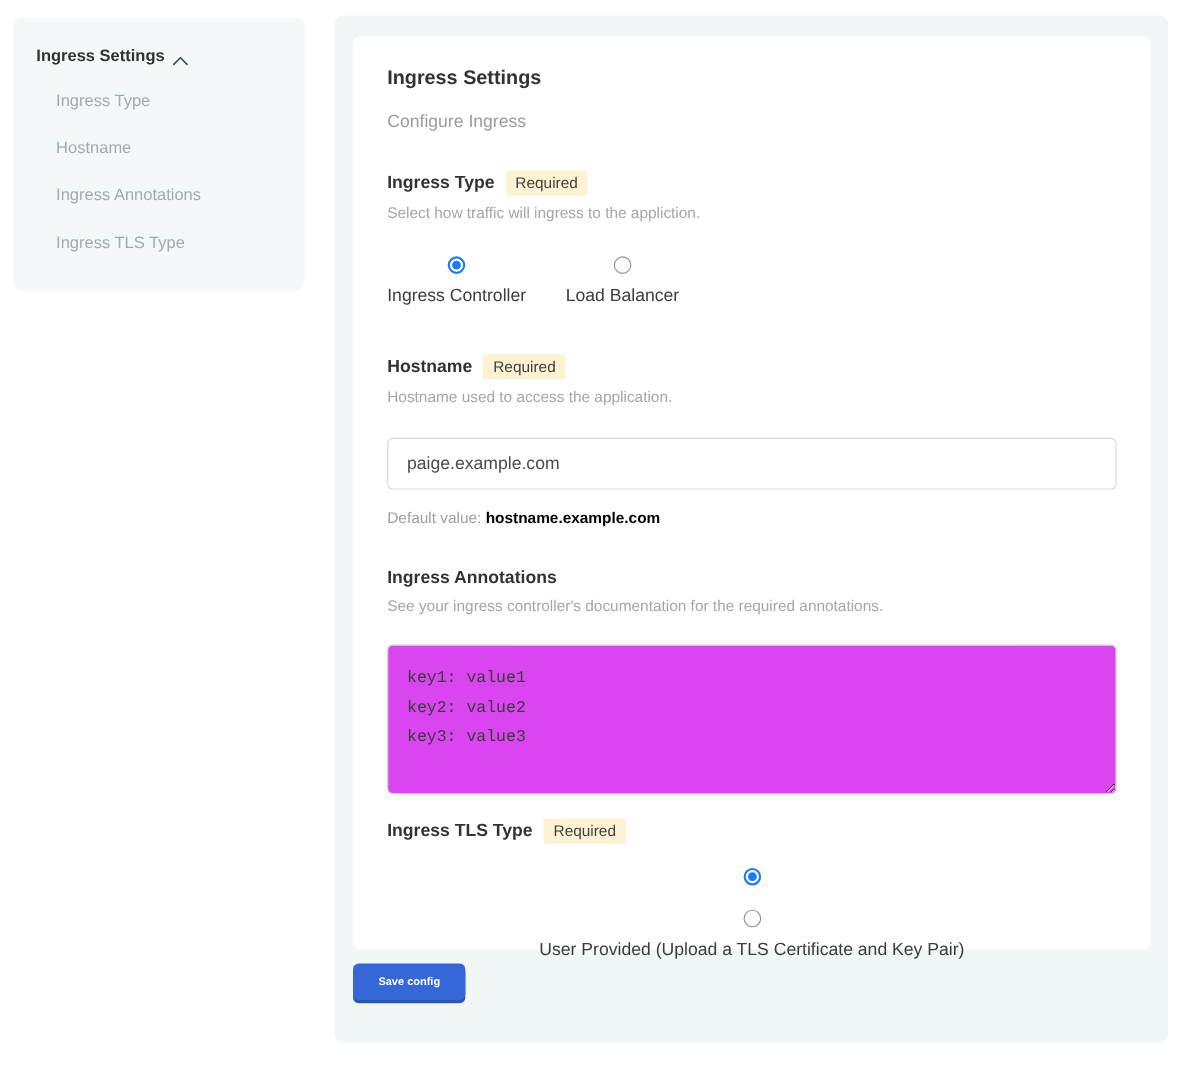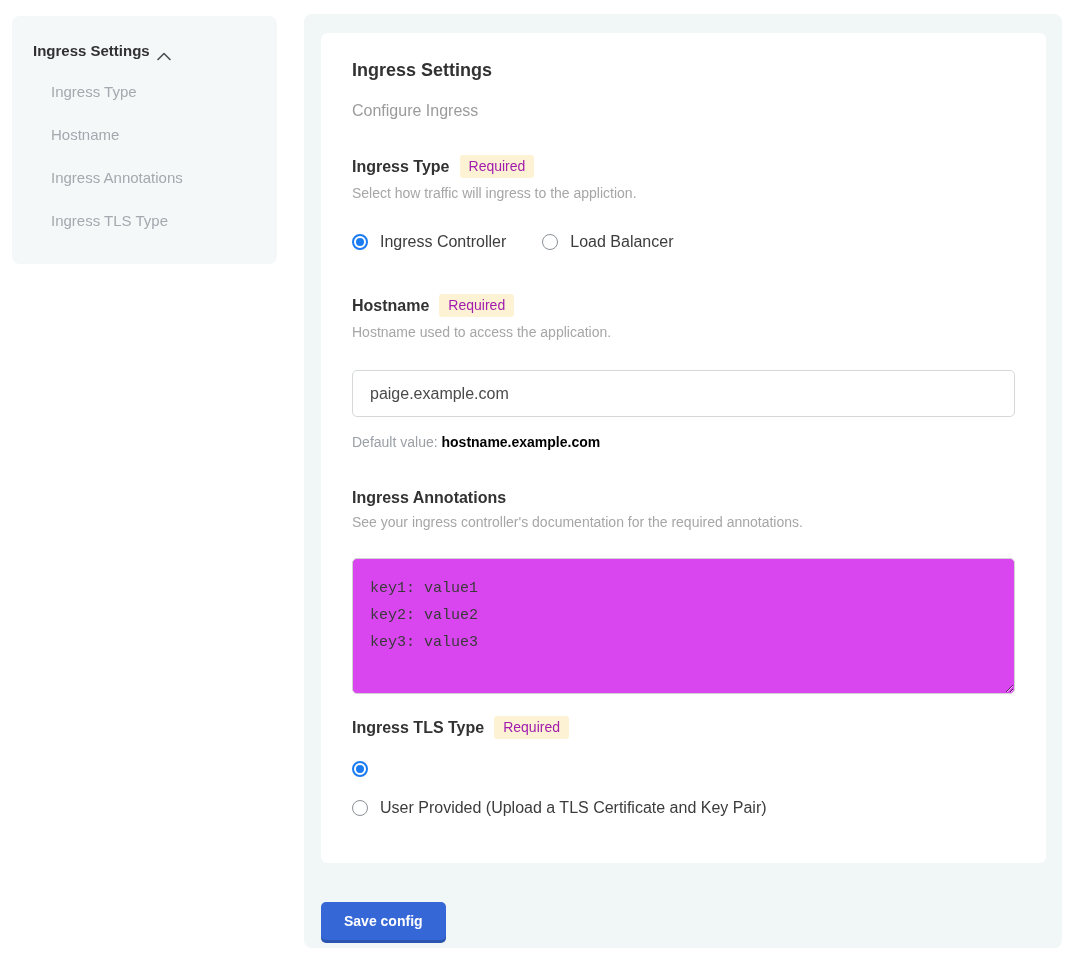--- a/index.html
+++ b/index.html
@@ -29,28 +29,28 @@
   .card {
     position: absolute; left: 17px; top: 19px; width: 725px; height: 830px;
     background: #ffffff; border-radius: 6px; padding: 27px 31px 0 31px;
   }
   .card-title { font-size: 18px; font-weight: bold; color: #323232; }
   .card-subtitle { margin-top: 21px; font-size: 16px; color: #9b9b9b; }
 
   .group-heading { display: flex; align-items: center; gap: 10px; }
   .group-label { font-size: 16px; font-weight: 600; color: #323232; }
   .badge {
-    background: #fdf3d4; color: #a21caf; font-size: 14px;
+    background: #fdf3d4; color: #404040; font-size: 14px;
     padding: 3px 9px 4px 9px; border-radius: 3px;
   }
   .help-text { margin-top: 7px; font-size: 14px; color: #a6a6a6; }
 
   .group-ingress-type { margin-top: 35px; }
   .radio-row { margin-top: 32px; display: flex; align-items: center; gap: 36px; }
-  .radio-option { display: flex; align-items: center; gap: 12px; cursor: pointer; }
+  .radio-option { display: flex; align-items: center; gap: 12px; cursor: pointer; flex-direction: column; }
   .radio-circle {
     width: 16px; height: 16px; border-radius: 50%; flex: 0 0 auto;
     border: 1px solid #8b9095; background: #fff; position: relative;
   }
   .radio-option.checked .radio-circle { border: 2px solid #1b7cf2; }
   .radio-option.checked .radio-circle::after {
     content: ""; position: absolute; left: 2px; top: 2px; width: 8px; height: 8px;
     border-radius: 50%; background: #1b7cf2;
   }
   .radio-label { font-size: 16px; color: #3c3c3c; }
@@ -72,24 +72,24 @@
     border: 1px solid #d2d2d2; border-radius: 5px; outline: none;
     padding: 16px 17px; font-size: 15px; line-height: 27px; color: #3a3a3a;
     font-family: "Liberation Mono", monospace; resize: both; background: #d946ef;
   }
 
   .group-tls { margin-top: 22px; }
   .tls-radios { margin-top: 16px; }
   .tls-radios .radio-option { margin-top: 22px; }
 
   .save-btn {
-    position: absolute; left: 17px; bottom: 8px;
+    position: absolute; left: 17px; bottom: 39px;
     background: #3567d7; border: none; border-radius: 5px; cursor: pointer;
     box-shadow: 0 3px 0 0 #2b55ae;
-    padding: 11px 23px; font-size: 14px; font-weight: bold; color: #ffffff;
+    padding: 11px 23px; font-size: 10px; font-weight: bold; color: #ffffff;
     font-family: "Liberation Sans", sans-serif;
   }
 </style>
 </head>
 <body>
 
 <div class="sidebar">
   <div class="sidebar-header">
     <span>Ingress Settings</span>
     <span class="chevron-up">

